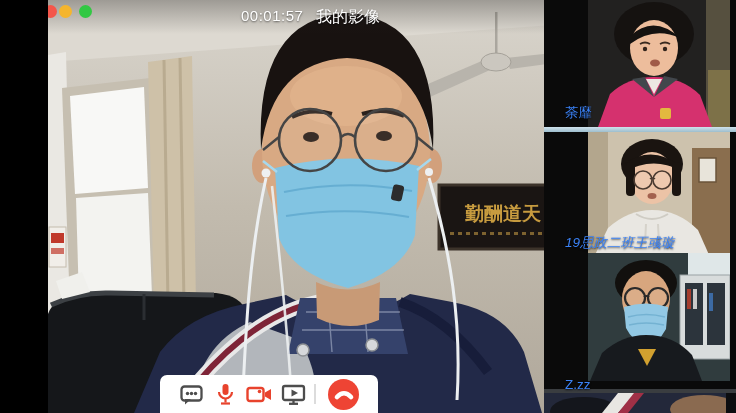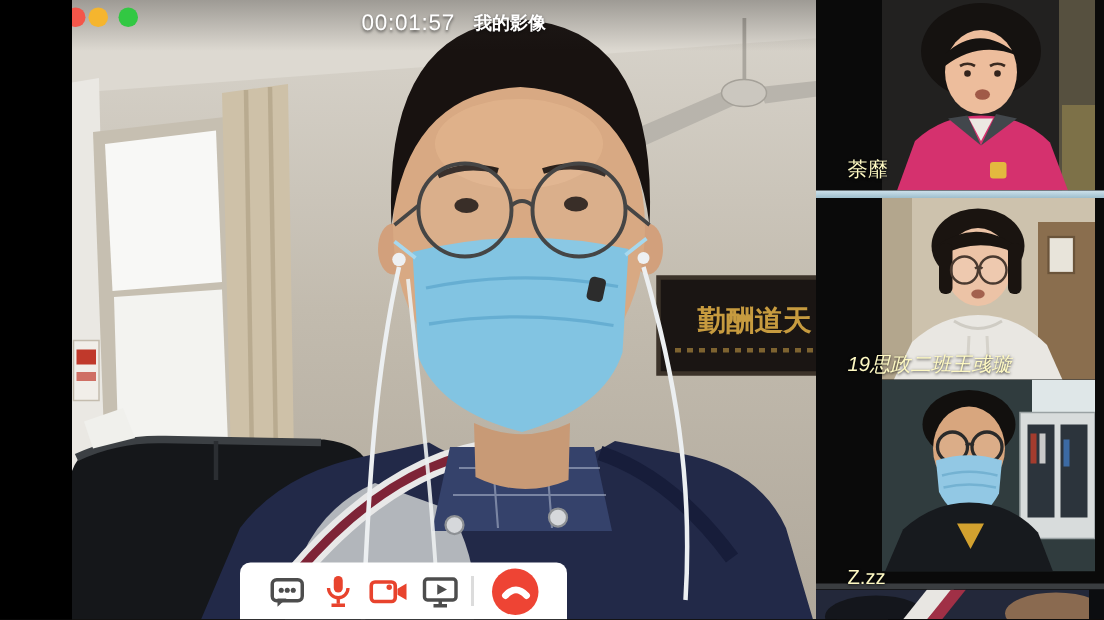--- a/index.html
+++ b/index.html
@@ -9,41 +9,41 @@
   .main-video{position:absolute;left:0;top:0;width:612px;height:413px;overflow:hidden;margin-left:48px;}
   .main-video svg{display:block;}
   .top-overlay{position:absolute;left:0;top:0;width:544px;height:34px;
                background:linear-gradient(to bottom,rgba(40,38,36,.35),rgba(40,38,36,0));}
   .traffic{position:absolute;top:5px;width:13px;height:13px;border-radius:50%;}
   .t-red{left:-4px;background:#f4564a;}
   .t-yellow{left:11px;background:#f5b52e;}
   .t-green{left:31px;background:#32c843;}
   .timer-label{position:absolute;left:193px;top:7px;color:#fff;font-size:15px;
                text-shadow:0 1px 2px rgba(0,0,0,.55);letter-spacing:.5px;}
-  .video-title{position:absolute;left:268px;top:7px;color:#fff;font-size:12px;
-               text-shadow:0 1px 2px rgba(0,0,0,.55);font-weight:bold;}
+  .video-title{position:absolute;left:268px;top:7px;color:#fff;font-size:16px;
+               text-shadow:0 1px 2px rgba(0,0,0,.55);}
   .count-badge{position:absolute;left:503px;top:7px;height:21px;min-width:36px;
                background:#fdfdfd;border-radius:2px;display:flex;align-items:center;
                justify-content:center;gap:2px;box-shadow:0 0 2px rgba(0,0,0,.4);}
   .count-badge span{font-size:13px;color:#222;}
   
   .plaque-text{position:absolute;left:394px;top:193px;width:122px;height:42px;
                display:flex;align-items:center;justify-content:space-around;
                color:#c79b3f;font-family:"Liberation Serif",serif;font-weight:bold;
                font-size:19px;}
   .plaque-sub{position:absolute;left:402px;top:232px;width:106px;height:3px;
               background:repeating-linear-gradient(to right,#a8843c 0 4px,transparent 4px 8px);
               opacity:.7;}
   
   .sidebar{position:absolute;left:544px;top:0;width:192px;height:413px;background:#000;}
   .sliver{position:absolute;left:0;top:0;width:14px;height:413px;overflow:hidden;background:#050505;}
   .sliver .frag{position:absolute;left:-8px;top:136px;color:#eee;font-size:14px;}
   .cell{position:absolute;left:0;width:192px;overflow:hidden;background:#0a0a0a;}
   .cell-video{position:absolute;left:44px;top:0;bottom:0;width:142px;overflow:hidden;}
-  .name-tag{position:absolute;left:21px;bottom:5px;color:#fef9c3;font-size:13.5px;
+  .name-tag{position:absolute;left:21px;bottom:5px;color:#3b82f6;font-size:13.5px;
             text-shadow:0 1px 2px rgba(0,0,0,.8);white-space:nowrap;z-index:3;}
   .sep{position:absolute;left:0;width:192px;}
   .sep-1{top:127px;height:5px;background:linear-gradient(#cfe2ec,#9dbecd);}
   .sep-2{top:257px;height:4px;background:#8f9598;}
   .sep-3{top:389px;height:4px;background:#3a3d40;}
   
   .control-bar{position:absolute;left:160px;top:375px;width:218px;height:38px;
                background:#fff;border-radius:7px 7px 0 0;display:flex;align-items:center;
                padding:0 0 0 14px;box-sizing:border-box;}
   .ctl-btn{width:34px;height:30px;display:flex;align-items:center;justify-content:center;

